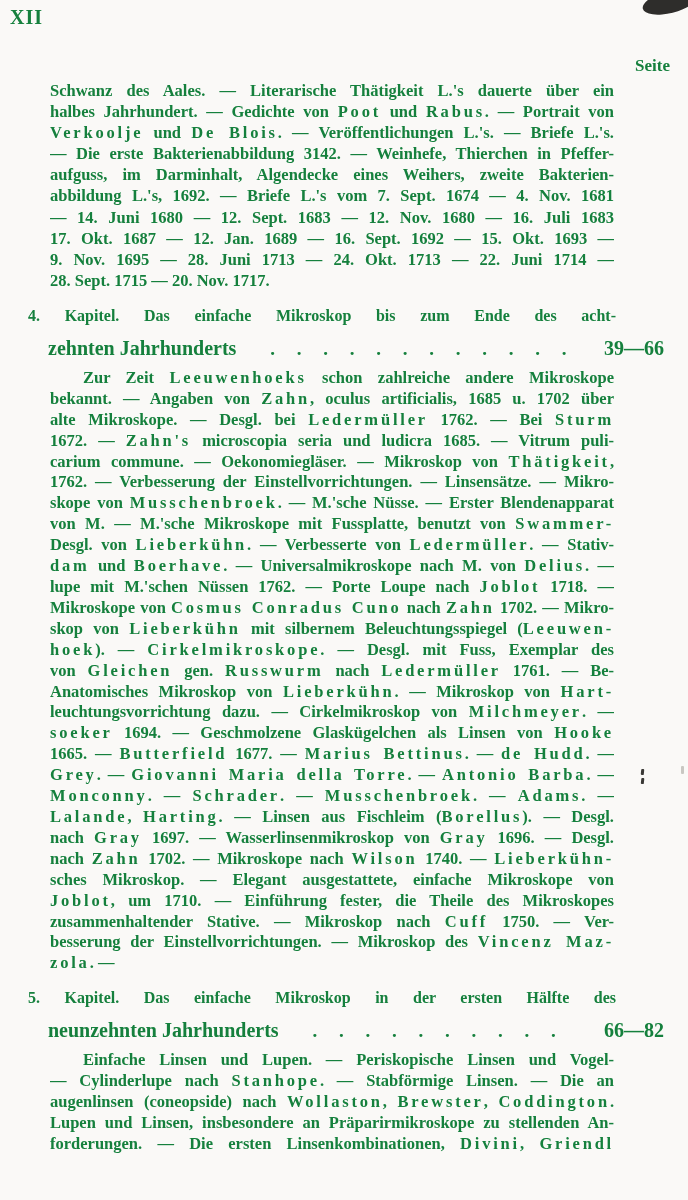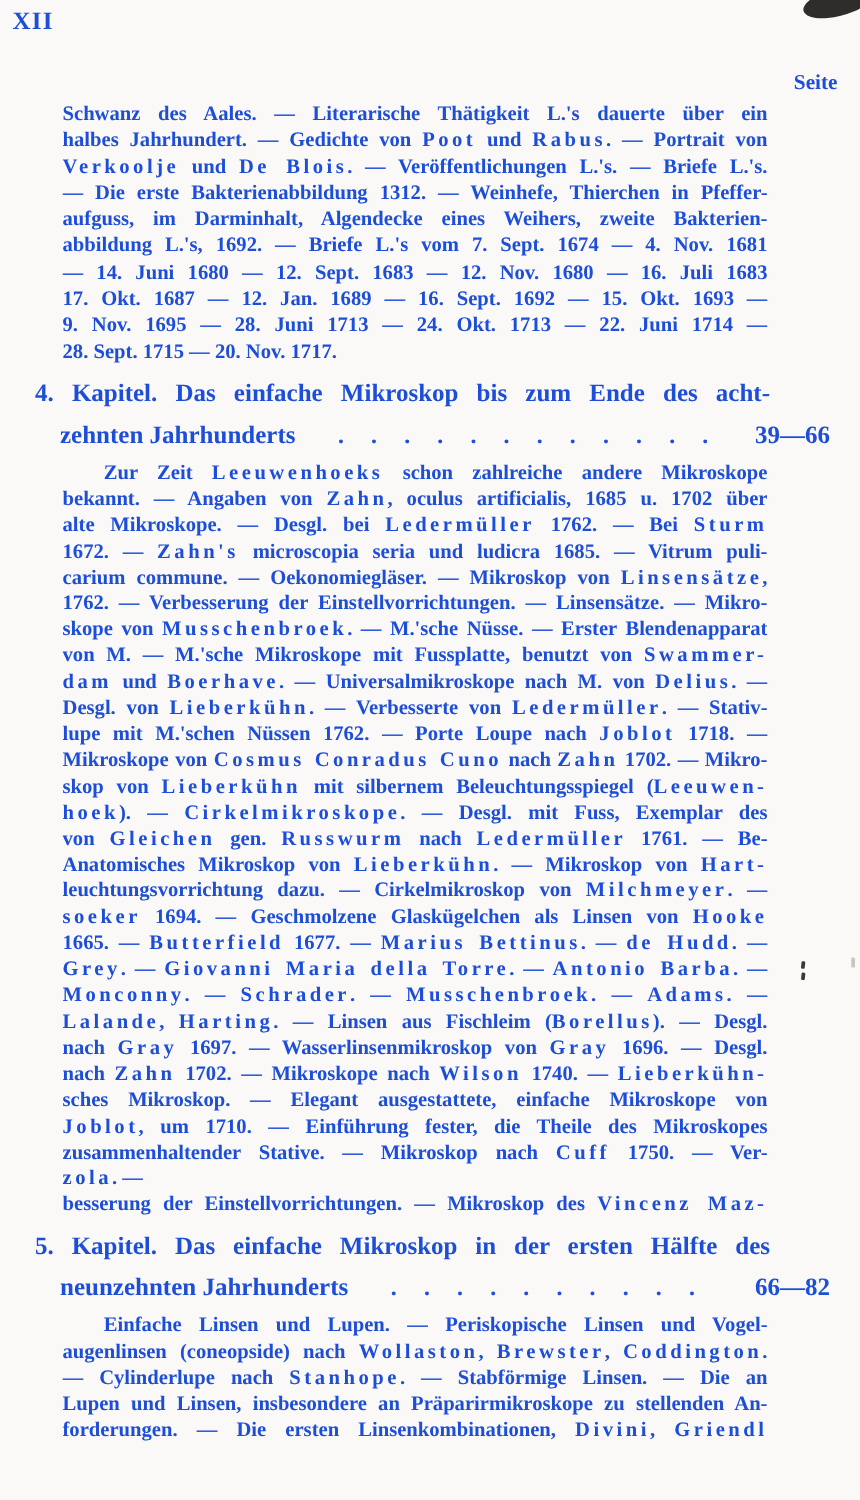--- a/index.html
+++ b/index.html
@@ -6,21 +6,21 @@
   body {
     width: 688px; height: 1200px;
     background: #e9e9e7;
     font-family: "Liberation Serif", "DejaVu Serif", serif;
   }
   .page {
     position: relative;
     width: 688px; height: 1200px;
     background: #faf9f7;
     overflow: hidden;
-    color: #1d4ed8;
+    color: #15803d;
     font-weight: 700;
   }
   .folio {
     position: absolute; left: 10px; top: 6px;
     font-size: 20px; letter-spacing: 1px;
   }
   .col-label {
     position: absolute; right: 18px; top: 56px;
     font-size: 17px;
   }
@@ -51,21 +51,21 @@
     text-align: justify;
     text-align-last: justify;
     white-space: normal;
     overflow: hidden;
   }
   .tline.lastline { text-align-last: left; }
   .sp { letter-spacing: 0.17em; }
   .entry { margin-left: 48px; width: 616px; margin-top: 8px; }
   .entry-5 { margin-top: 7px; }
   .h1 {
-    font-size: 20px; line-height: 33px;
+    font-size: 16px; line-height: 33px;
     text-indent: -20px; padding-right: 48px;
     text-align: justify; text-align-last: justify;
   }
   .h2row {
     display: flex; align-items: flex-start;
     font-size: 20px; line-height: 33px; gap: 28px;
   }
   .h2-title { white-space: nowrap; }
   .dots {
     flex: 1 1 auto; overflow: hidden; white-space: nowrap;
@@ -84,79 +84,79 @@
   <div class="smudge"></div>
   <div class="ink-mark"></div>
   <div class="ink-dot"></div>
 
   <div class="content">
 
     <div class="para cont">
         <div class="tline">Schwanz des Aales. — Literarische Thätigkeit L.'s dauerte über ein</div>
         <div class="tline">halbes Jahrhundert. — Gedichte von <span class="sp">Poot</span> und <span class="sp">Rabus</span>. — Portrait von</div>
         <div class="tline"><span class="sp">Verkoolje</span> und <span class="sp">De Blois</span>. — Veröffentlichungen L.'s. — Briefe L.'s.</div>
-        <div class="tline">— Die erste Bakterienabbildung 1312. — Weinhefe, Thierchen in Pfeffer-</div>
+        <div class="tline">— Die erste Bakterienabbildung 3142. — Weinhefe, Thierchen in Pfeffer-</div>
         <div class="tline">aufguss, im Darminhalt, Algendecke eines Weihers, zweite Bakterien-</div>
         <div class="tline">abbildung L.'s, 1692. — Briefe L.'s vom 7. Sept. 1674 — 4. Nov. 1681</div>
         <div class="tline">— 14. Juni 1680 — 12. Sept. 1683 — 12. Nov. 1680 — 16. Juli 1683</div>
         <div class="tline">17. Okt. 1687 — 12. Jan. 1689 — 16. Sept. 1692 — 15. Okt. 1693 —</div>
         <div class="tline">9. Nov. 1695 — 28. Juni 1713 — 24. Okt. 1713 — 22. Juni 1714 —</div>
         <div class="tline lastline">28. Sept. 1715 — 20. Nov. 1717.</div>
       </div>
 
     <div class="entry entry-4">
       <div class="h1">4. Kapitel.  Das einfache Mikroskop bis zum Ende des acht-</div>
       <div class="h2row">
         <span class="h2-title">zehnten Jahrhunderts</span>
         <span class="dots">. . . . . . . . . . . . .</span>
         <span class="pages">39—66</span>
       </div>
       <div class="para sum">
           <div class="tline">Zur Zeit <span class="sp">Leeuwenhoeks</span> schon zahlreiche andere Mikroskope</div>
           <div class="tline">bekannt. — Angaben von <span class="sp">Zahn</span>, oculus artificialis, 1685 u. 1702 über</div>
           <div class="tline">alte Mikroskope. — Desgl. bei <span class="sp">Ledermüller</span> 1762. — Bei <span class="sp">Sturm</span></div>
           <div class="tline">1672. — <span class="sp">Zahn's</span> microscopia seria und ludicra 1685. — Vitrum puli-</div>
-          <div class="tline">carium commune. — Oekonomiegläser. — Mikroskop von <span class="sp">Linsensätze</span>,</div>
+          <div class="tline">carium commune. — Oekonomiegläser. — Mikroskop von <span class="sp">Thätigkeit</span>,</div>
           <div class="tline">1762. — Verbesserung der Einstellvorrichtungen. — Linsensätze. — Mikro-</div>
           <div class="tline">skope von <span class="sp">Musschenbroek</span>. — M.'sche Nüsse. — Erster Blendenapparat</div>
           <div class="tline">von M. — M.'sche Mikroskope mit Fussplatte, benutzt von <span class="sp">Swammer-</span></div>
+          <div class="tline">Desgl. von <span class="sp">Lieberkühn</span>. — Verbesserte von <span class="sp">Ledermüller</span>. — Stativ-</div>
           <div class="tline"><span class="sp">dam</span> und <span class="sp">Boerhave</span>. — Universalmikroskope nach M. von <span class="sp">Delius</span>. —</div>
-          <div class="tline">Desgl. von <span class="sp">Lieberkühn</span>. — Verbesserte von <span class="sp">Ledermüller</span>. — Stativ-</div>
           <div class="tline">lupe mit M.'schen Nüssen 1762. — Porte Loupe nach <span class="sp">Joblot</span> 1718. —</div>
           <div class="tline">Mikroskope von <span class="sp">Cosmus Conradus Cuno</span> nach <span class="sp">Zahn</span> 1702. — Mikro-</div>
           <div class="tline">skop von <span class="sp">Lieberkühn</span> mit silbernem Beleuchtungsspiegel (<span class="sp">Leeuwen-</span></div>
           <div class="tline"><span class="sp">hoek</span>). — <span class="sp">Cirkelmikroskope</span>. — Desgl. mit Fuss, Exemplar des</div>
           <div class="tline">von <span class="sp">Gleichen</span> gen. <span class="sp">Russwurm</span> nach <span class="sp">Ledermüller</span> 1761. — Be-</div>
           <div class="tline">Anatomisches Mikroskop von <span class="sp">Lieberkühn</span>. — Mikroskop von <span class="sp">Hart-</span></div>
           <div class="tline">leuchtungsvorrichtung dazu. — Cirkelmikroskop von <span class="sp">Milchmeyer</span>. —</div>
           <div class="tline"><span class="sp">soeker</span> 1694. — Geschmolzene Glaskügelchen als Linsen von <span class="sp">Hooke</span></div>
           <div class="tline">1665. — <span class="sp">Butterfield</span> 1677. — <span class="sp">Marius Bettinus</span>. — <span class="sp">de Hudd</span>. —</div>
           <div class="tline"><span class="sp">Grey</span>. — <span class="sp">Giovanni Maria della Torre</span>. — <span class="sp">Antonio Barba</span>. —</div>
           <div class="tline"><span class="sp">Monconny</span>. — <span class="sp">Schrader</span>. — <span class="sp">Musschenbroek</span>. — <span class="sp">Adams</span>. —</div>
           <div class="tline"><span class="sp">Lalande</span>, <span class="sp">Harting</span>. — Linsen aus Fischleim (<span class="sp">Borellus</span>). — Desgl.</div>
           <div class="tline">nach <span class="sp">Gray</span> 1697. — Wasserlinsenmikroskop von <span class="sp">Gray</span> 1696. — Desgl.</div>
           <div class="tline">nach <span class="sp">Zahn</span> 1702. — Mikroskope nach <span class="sp">Wilson</span> 1740. — <span class="sp">Lieberkühn-</span></div>
           <div class="tline">sches Mikroskop. — Elegant ausgestattete, einfache Mikroskope von</div>
           <div class="tline"><span class="sp">Joblot</span>, um 1710. — Einführung fester, die Theile des Mikroskopes</div>
           <div class="tline">zusammenhaltender Stative. — Mikroskop nach <span class="sp">Cuff</span> 1750. — Ver-</div>
+          <div class="tline">besserung der Einstellvorrichtungen. — Mikroskop des <span class="sp">Vincenz Maz-</span></div>
           <div class="tline lastline"><span class="sp">zola</span>. —</div>
-          <div class="tline">besserung der Einstellvorrichtungen. — Mikroskop des <span class="sp">Vincenz Maz-</span></div>
         </div>
     </div>
 
     <div class="entry entry-5">
       <div class="h1">5. Kapitel.  Das einfache Mikroskop in der ersten Hälfte des</div>
       <div class="h2row">
         <span class="h2-title">neunzehnten Jahrhunderts</span>
         <span class="dots">. . . . . . . . . . . .</span>
         <span class="pages">66—82</span>
       </div>
       <div class="para sum">
           <div class="tline">Einfache Linsen und Lupen. — Periskopische Linsen und Vogel-</div>
+          <div class="tline">— Cylinderlupe nach <span class="sp">Stanhope</span>. — Stabförmige Linsen. — Die an</div>
           <div class="tline">augenlinsen (coneopside) nach <span class="sp">Wollaston</span>, <span class="sp">Brewster</span>, <span class="sp">Coddington</span>.</div>
-          <div class="tline">— Cylinderlupe nach <span class="sp">Stanhope</span>. — Stabförmige Linsen. — Die an</div>
           <div class="tline">Lupen und Linsen, insbesondere an Präparirmikroskope zu stellenden An-</div>
           <div class="tline">forderungen. — Die ersten Linsenkombinationen, <span class="sp">Divini</span>, <span class="sp">Griendl</span></div>
         </div>
     </div>
 
   </div>
 </div>
 
 </body></html>

